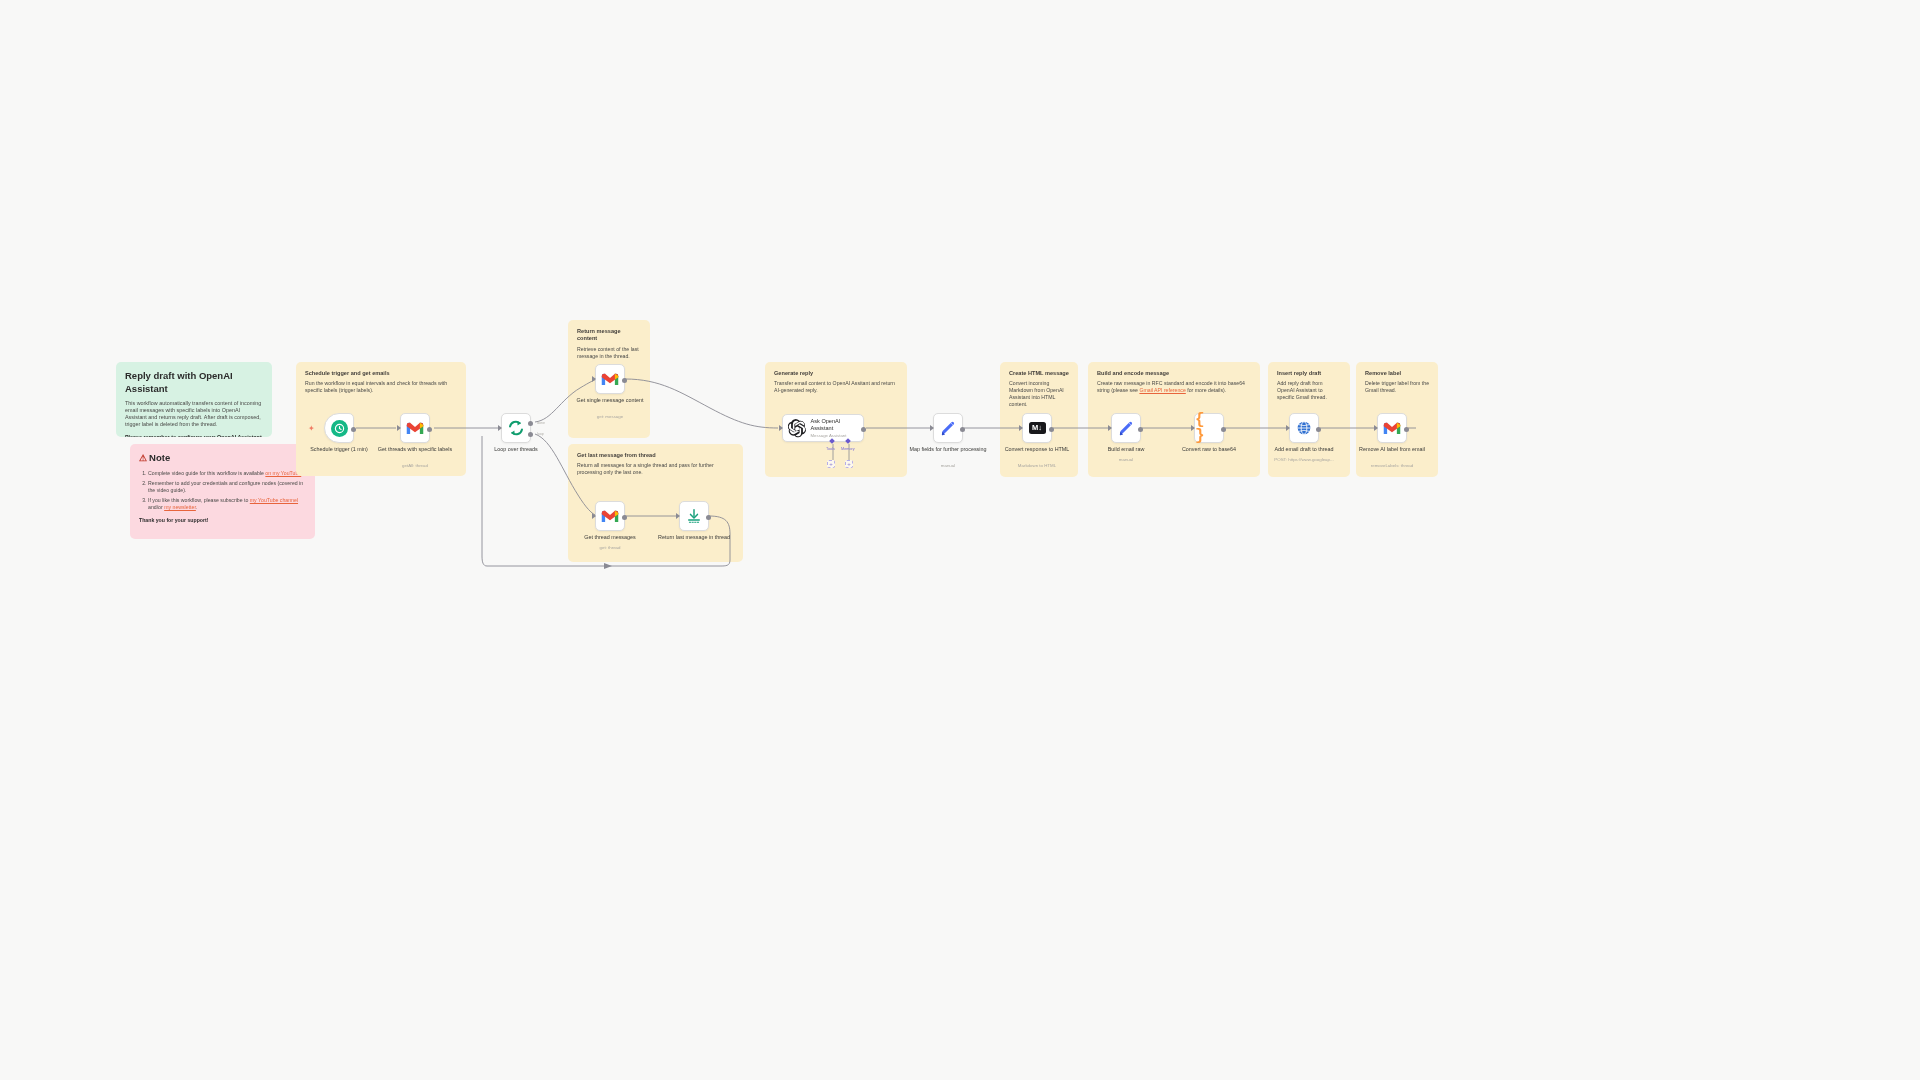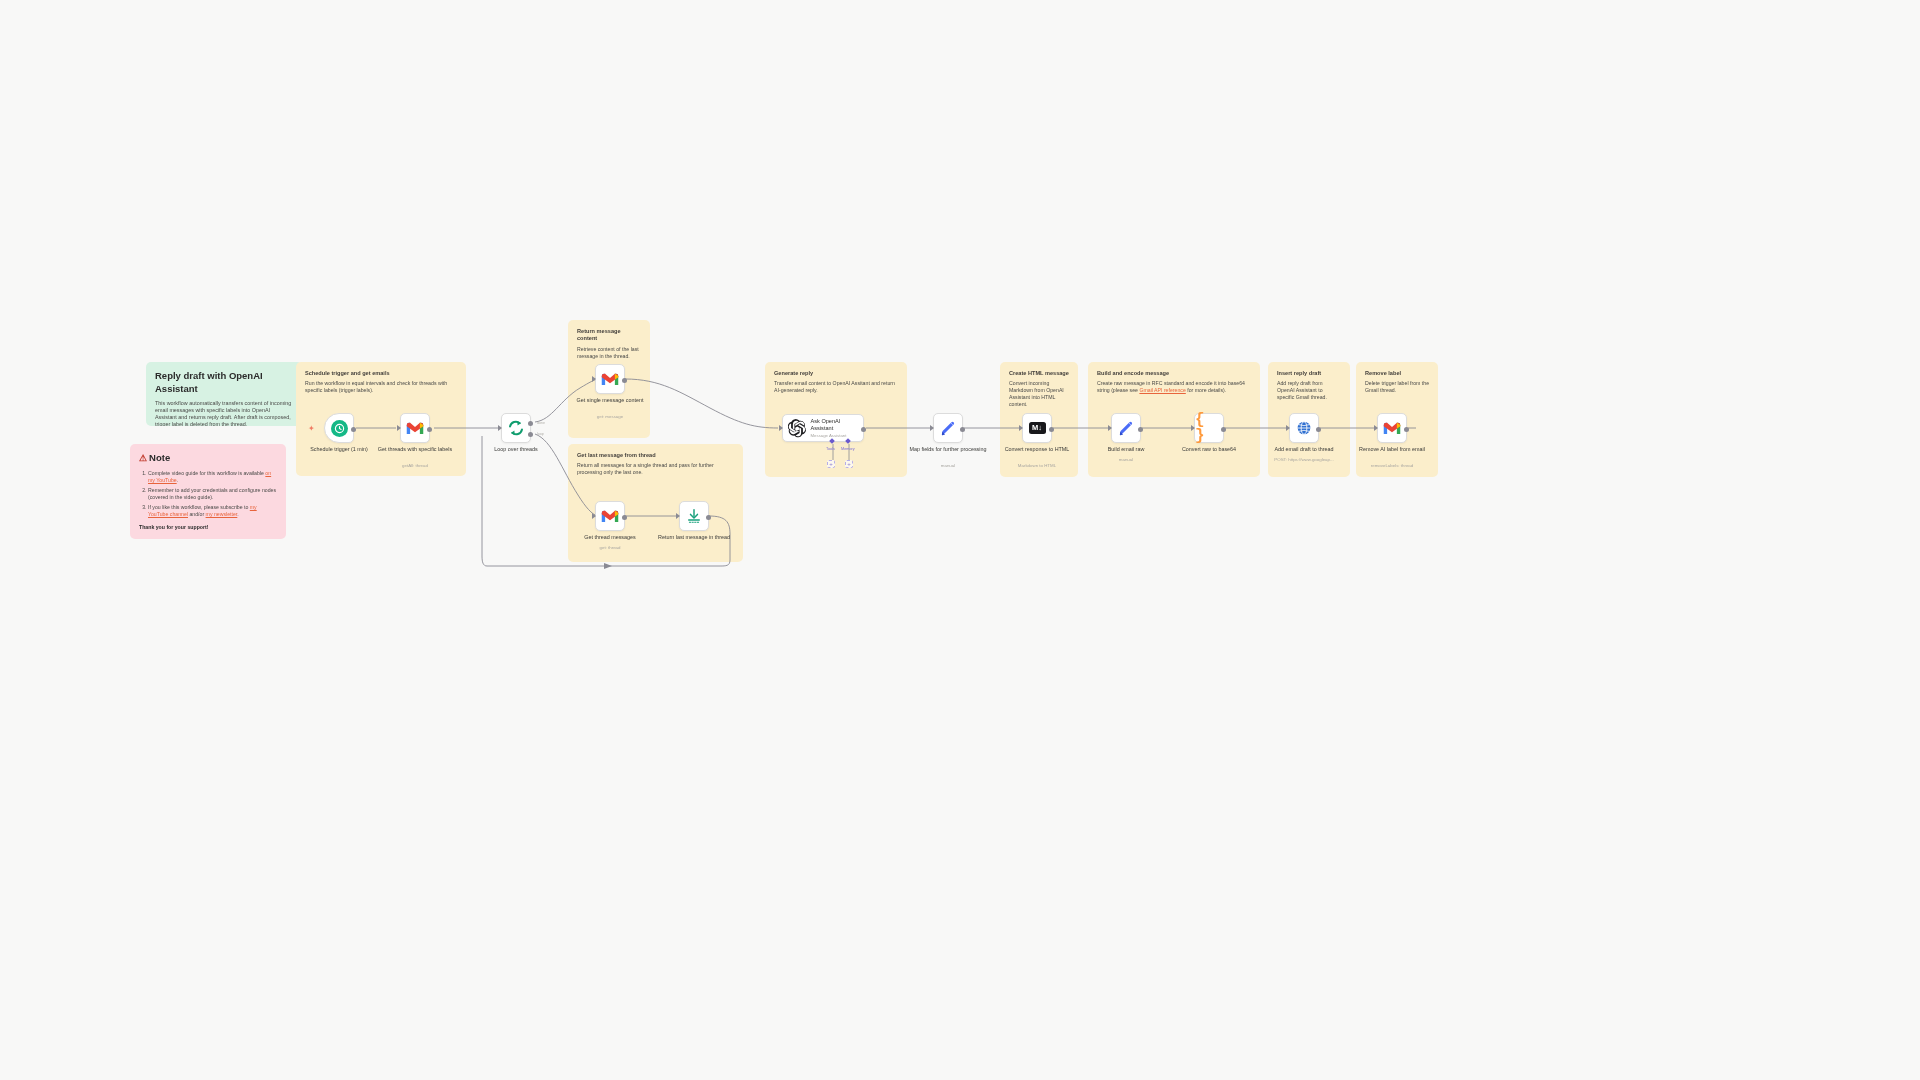--- a/index.html
+++ b/index.html
@@ -234,29 +234,29 @@
 
       <path d="M 1408 428 L 1416 428"></path>
     </g>
 
     <g fill="none" stroke="#8a8a93" stroke-width="0.8">
       <path d="M 833 444 L 833 460"></path>
       <path d="M 849 444 L 849 460"></path>
     </g>
   </svg>
 
-  <div class="sticky green" style="left:146px; top:362px; width:156px; height:64px;">
+  <div class="sticky green" style="left:116px; top:362px; width:156px; height:75px;">
     <div class="sticky-title">Reply draft with OpenAI Assistant</div>
     <div class="sticky-body">
       <p>This workflow automatically transfers content of incoming email messages with specific labels into OpenAI Assistant and returns reply draft. After draft is composed, trigger label is deleted from the thread.</p>
       <p class="bold">Please remember to configure your OpenAI Assistant first.</p>
     </div>
   </div>
 
-  <div class="sticky pink" style="left:130px; top:444px; width:156px; height:95px;">
+  <div class="sticky pink" style="left:130px; top:444px; width:185px; height:95px;">
     <div class="sticky-title">
       <span class="warn-icon">⚠</span><span>Note</span>
     </div>
     <div class="sticky-body">
       <ol>
         <li><span>Complete video guide for this workflow is available </span><span class="link">on my YouTube</span><span>.</span></li>
         <li><span>Remember to add your credentials and configure nodes (covered in the video guide).</span></li>
         <li><span>If you like this workflow, please subscribe to </span><span class="link">my YouTube channel</span><span> and/or </span><span class="link">my newsletter</span><span>.</span></li>
       </ol>
       <div class="thanks">Thank you for your support!</div>

